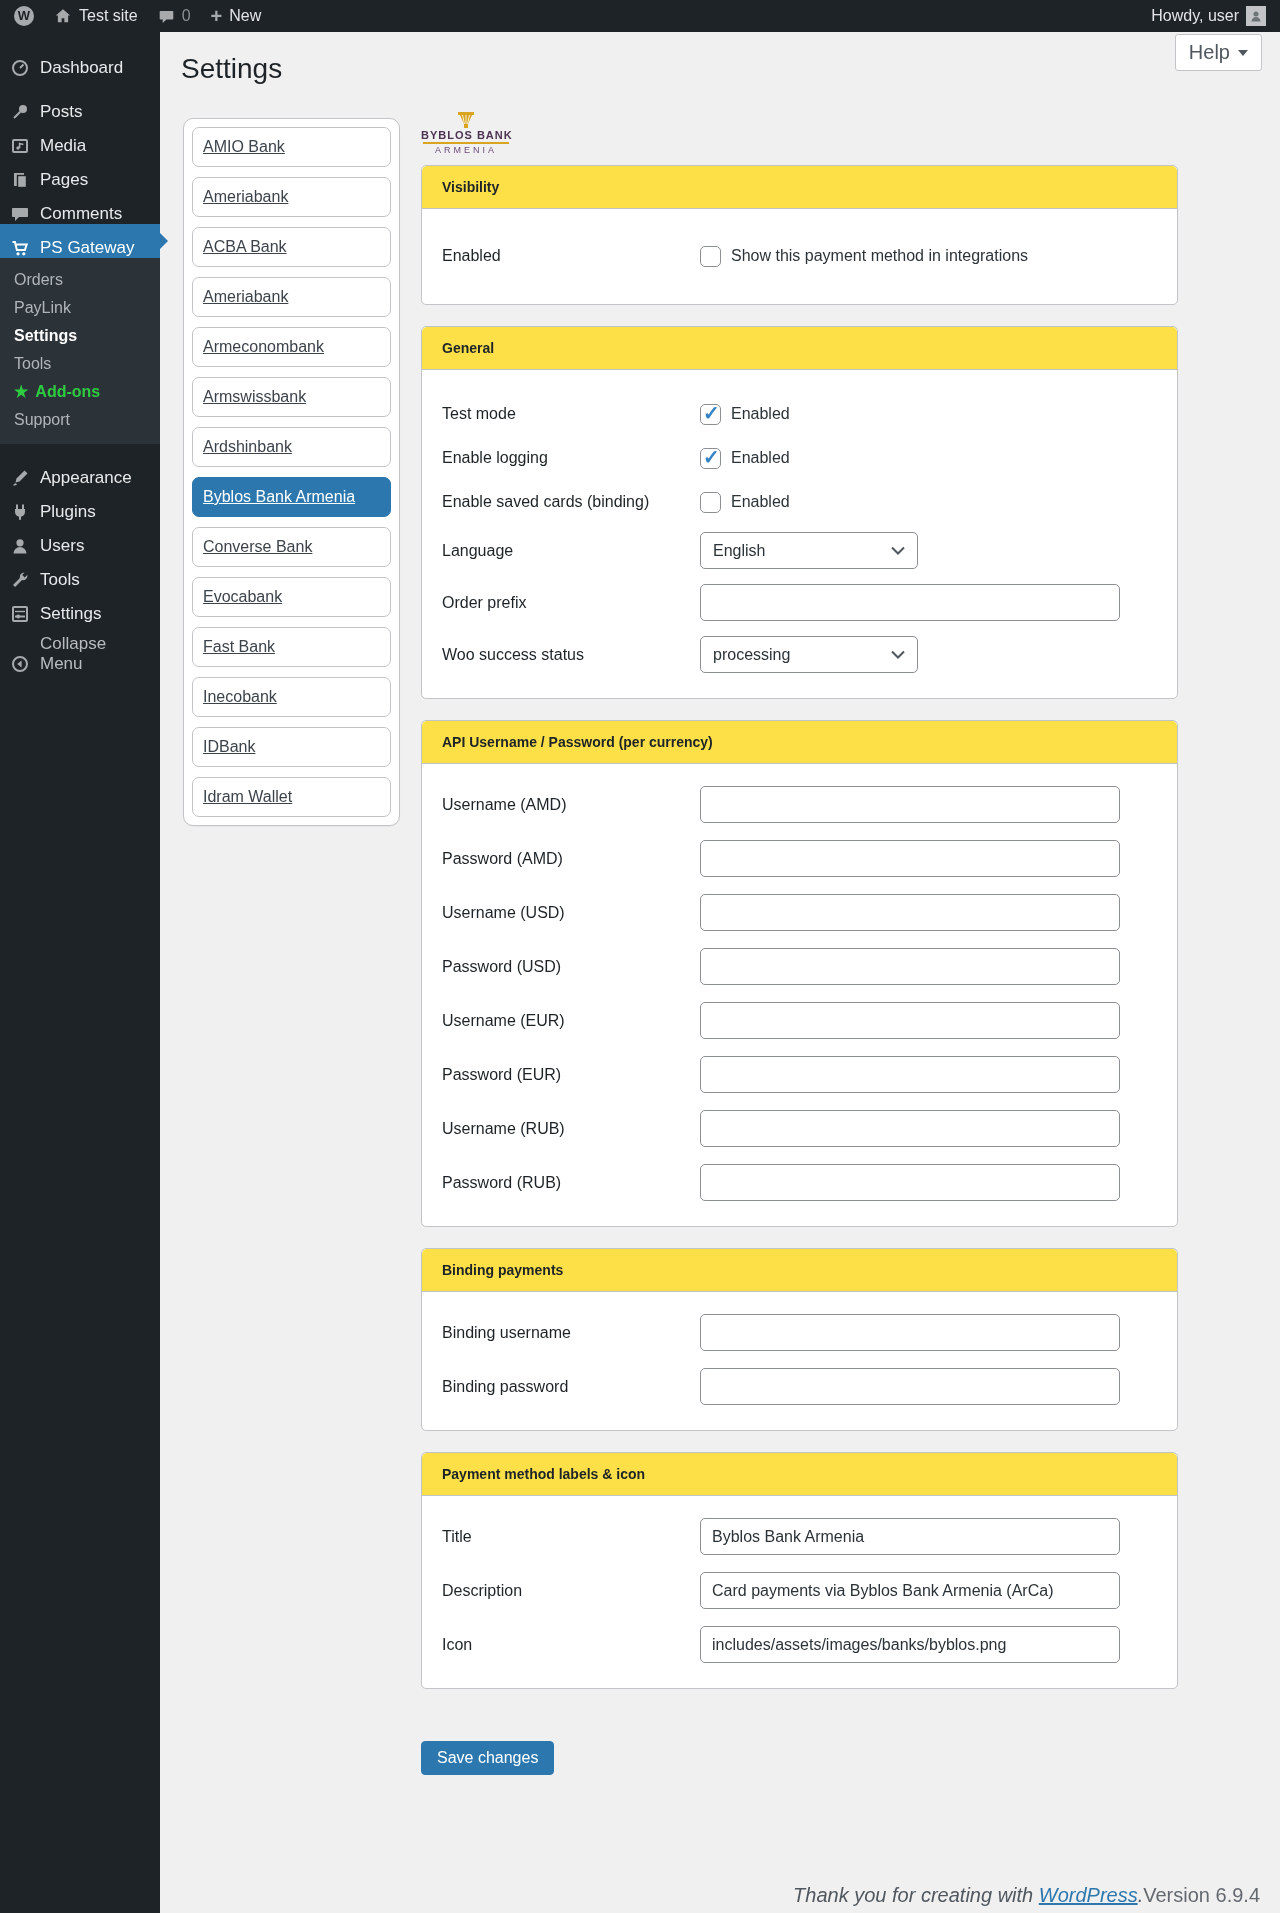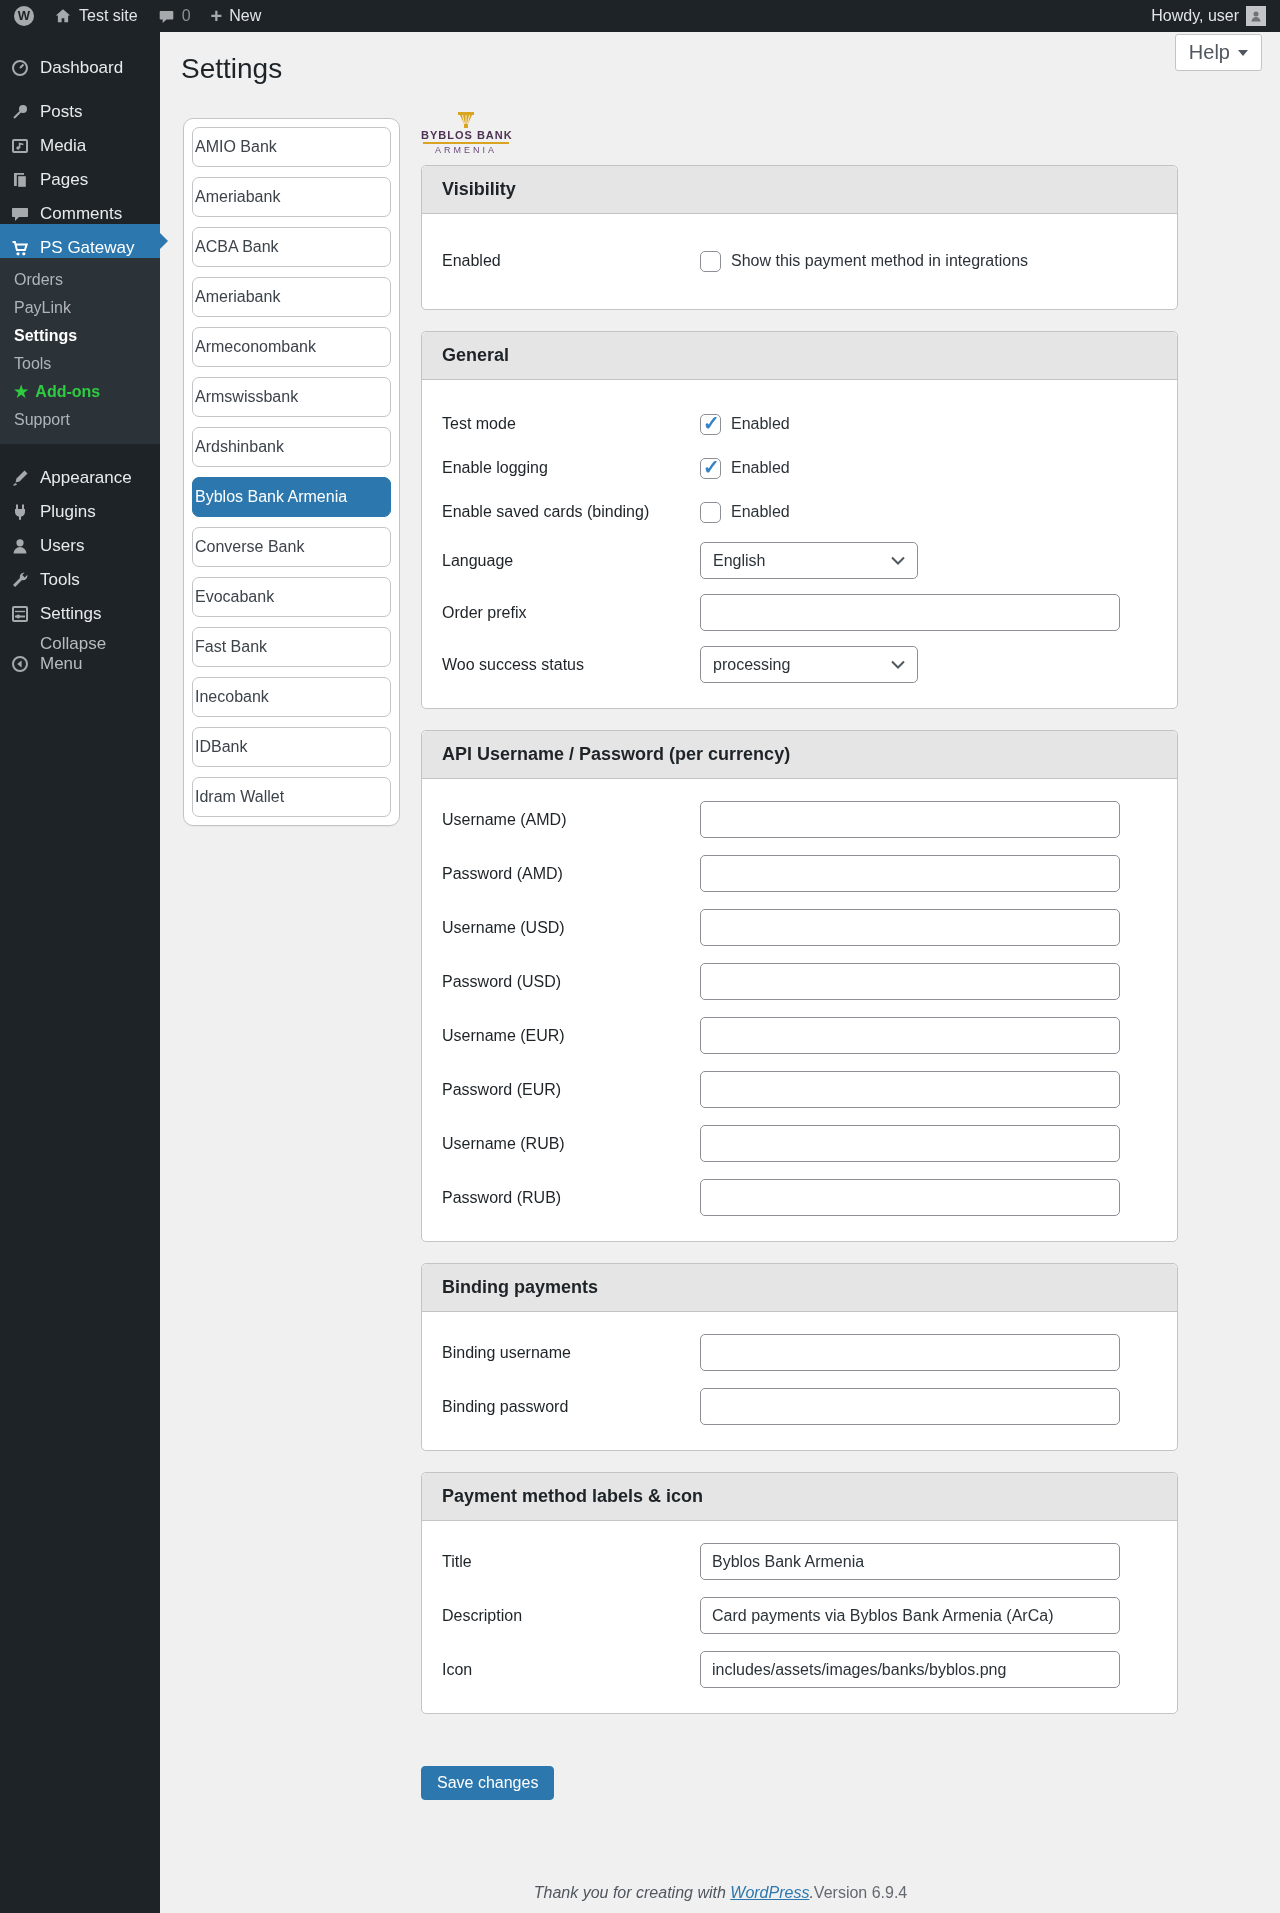--- a/index.html
+++ b/index.html
@@ -69,43 +69,43 @@
   .help-caret { width:0; height:0; border:5px solid transparent; border-top:6px solid #50575e; margin-top:5px; }
 
   
   #bank-panel {
     position:absolute; left:23px; top:86px; width:217px;
     background:#fff; border:1px solid #c3c4c7; border-radius:10px;
     padding:8px; box-shadow:0 1px 1px rgba(0,0,0,.04);
   }
   .bank-item {
     height:40px; line-height:38px; border:1px solid #c3c4c7; border-radius:7px;
-    background:#fff; color:#3c434a; font-size:16px; padding:0 2px;
-    margin-bottom:10px; cursor:pointer; white-space:nowrap; overflow:hidden;
+    background:#fff; color:#3c434a; font-size:16px; padding:0 10px;
+    margin-bottom:10px; cursor:pointer; white-space:nowrap; overflow:hidden;text-decoration:underline;
   }
   .bank-item:last-child { margin-bottom:0; }
   .bank-item.selected { background:#2b77ae; border-color:#2b77ae; color:#fff; }
 
   
   #form-col { position:absolute; left:261px; top:80px; width:757px; }
 
   .bank-logo { width:90px; margin-bottom:10px; text-align:center; }
   .logo-capital { display:block; margin:0 auto 1px; }
   .logo-line1 { font-size:11px; font-weight:bold; letter-spacing:1px; color:#4d3352; white-space:nowrap; }
   .logo-rule { height:2px; background:#d9a520; margin:1px 2px; }
   .logo-line2 { font-size:9px; letter-spacing:3px; color:#6b4a7a; }
 
   .section {
     background:#fff; border:1px solid #c3c4c7; border-radius:5px;
     margin-bottom:21px;
   }
   .section-header {
-    background:#e5e5e5; border-bottom:1px solid #c3c4c7;
+    background:#fde047; border-bottom:1px solid #c3c4c7;
     border-radius:5px 5px 0 0; padding:13px 20px;
-    font-size:18px; font-weight:bold; color:#1d2327;
+    font-size:14px; font-weight:bold; color:#1d2327;
   }
   .section-body { padding:22px 20px 25px; }
   .section-body.single { padding:25px 20px 26px; }
 
   .frow { display:flex; align-items:center; }
   .frow.cb { height:44px; }
   .frow.ctrl { margin-bottom:15px; }
   .frow.ctrl:last-child { margin-bottom:0; }
   .frow.inp { margin-bottom:17px; }
   .frow.inp:last-child { margin-bottom:0; }
@@ -136,21 +136,21 @@
   #save-btn {
     margin-top:31px; display:inline-block;
     background:#2b77ae; color:#fff; border:1px solid #2b77ae; border-radius:4px;
     font-size:16px; padding:7px 15px; cursor:pointer;
     font-family:"Liberation Sans", sans-serif;
   }
 
   
   #footer {
     position:absolute; left:21px; right:20px; top:1852px;
-    display:flex; justify-content:center; font-size:16px; color:#50575e;
+    display:flex; justify-content:flex-end; font-size:20px; color:#50575e;
   }
   #footer .thanks { font-style:italic; }
   #footer a { color:#2b77ae; }
   #footer .version { color:#646970; }
 </style>
 </head>
 <body>
 
 <div id="adminbar">
   <span class="ab-item">

